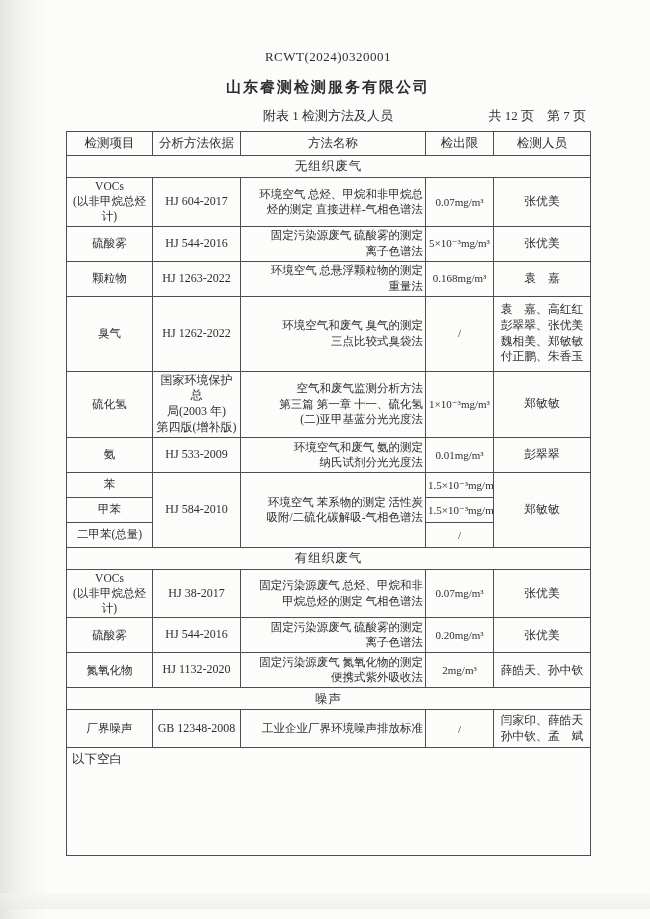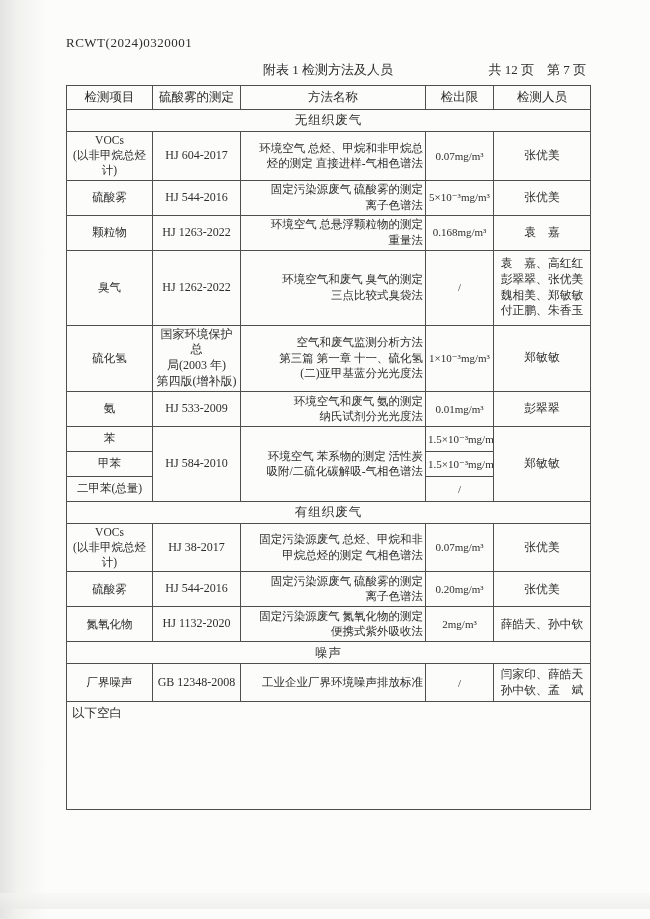--- a/index.html
+++ b/index.html
@@ -13,21 +13,21 @@
     position:absolute;left:0;top:0;width:48px;height:100%;
     background:linear-gradient(90deg,#e3e3e1 0%,#f1f1ee 35%,rgba(252,252,250,0) 100%);
     pointer-events:none;
   }
   .scan-bottom{
     position:absolute;left:0;bottom:10px;width:100%;height:16px;
     background:linear-gradient(#f5f5f2,#e7e7e4);
     opacity:.55;pointer-events:none;
   }
   .doc{position:absolute;left:66px;top:0;width:524px;}
-  .report-no{margin-top:35px;text-align:left;font-size:13px;letter-spacing:.5px;}
+  .report-no{margin-top:49px;text-align:center;font-size:13px;letter-spacing:.5px;}
   .company{margin-top:13px;text-align:center;font-size:15px;font-weight:bold;letter-spacing:2px;}
   .title{margin-top:7px;text-align:center;font-size:23px;font-weight:bold;letter-spacing:7px;text-indent:7px;}
   .caption-row{margin-top:10px;position:relative;height:20px;font-size:13px;}
   .caption{position:absolute;left:50%;transform:translateX(-50%);white-space:nowrap;}
   .pagination{position:absolute;right:4px;top:0;white-space:nowrap;}
   table{border-collapse:collapse;width:524px;table-layout:fixed;margin-top:4px;}
   th,td{
     border:1px solid #4e4e50;
     font-weight:normal;text-align:center;vertical-align:middle;
     font-size:12px;line-height:1.32;white-space:pre-line;
@@ -44,39 +44,40 @@
   tr.h75{height:75px}tr.h50{height:50px}tr.h25{height:25px}tr.h108{height:108px}
 </style>
 </head>
 <body>
 
 <div class="scan-left"></div>
 <div class="scan-bottom"></div>
 
 <div class="doc">
   <div class="report-no">RCWT(2024)0320001</div>
+  <div class="company">山东睿测检测服务有限公司</div>
 
   <div class="caption-row">
     <span class="caption">附表 1  检测方法及人员</span>
     <span class="pagination">共 12 页　第 7 页</span>
   </div>
 
   <table>
     <colgroup>
       <col style="width:86px">
         <col style="width:88px">
         <col style="width:185px">
         <col style="width:68px">
         <col style="width:97px">
     </colgroup>
 
     <tbody>
         <tr class="h24">
       <th>检测项目</th>
-      <th>硫酸雾的测定</th>
+      <th>分析方法依据</th>
       <th>方法名称</th>
       <th>检出限</th>
       <th>检测人员</th>
     </tr>
 
     <tr class="h22 section">
       <td colspan="5">无组织废气</td>
     </tr>
 
     <tr class="h38">

